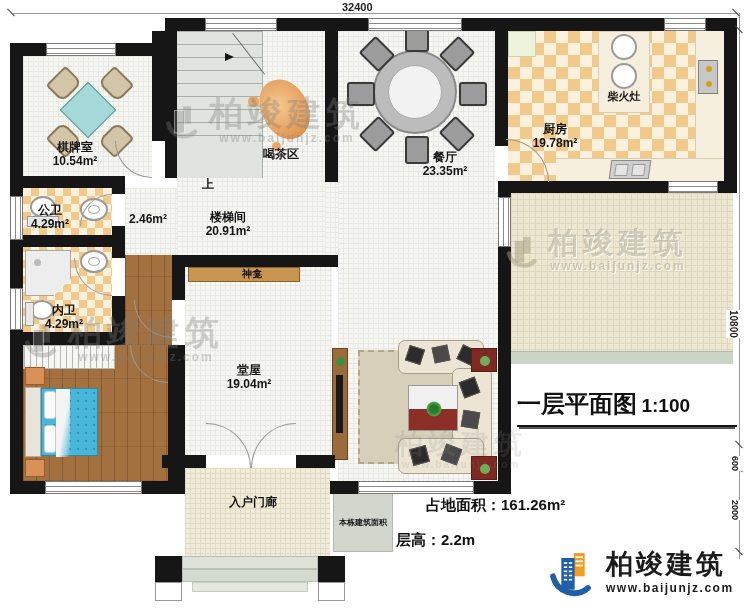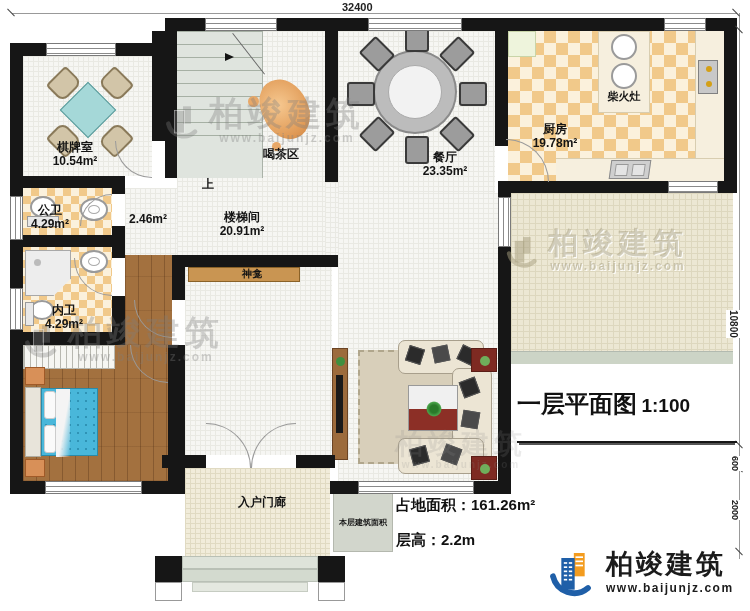--- a/index.html
+++ b/index.html
@@ -237,21 +237,21 @@
   </div>
   <div class="rl" style="left:248px;top:147px;width:66px;">
     <div class="nm">喝茶区</div>
   </div>
   <div class="rl" style="left:190px;top:177px;width:36px;">
     <div class="nm">上</div>
   </div>
   <div class="rl" style="left:120px;top:212px;width:56px;">
     <div class="ar">2.46m²</div>
   </div>
-  <div class="rl" style="left:200px;top:210px;width:84px;text-align:center;">
+  <div class="rl" style="left:186px;top:210px;width:84px;text-align:center;">
     <div class="nm">楼梯间</div>
     <div class="ar">20.91m²</div>
   </div>
   <div class="rl" style="left:403px;top:150px;width:84px;">
     <div class="nm">餐厅</div>
     <div class="ar">23.35m²</div>
   </div>
   <div class="rl" style="left:513px;top:122px;width:84px;">
     <div class="nm">厨房</div>
     <div class="ar">19.78m²</div>
@@ -260,28 +260,32 @@
     <div style="font-size:11px;">柴火灶</div>
   </div>
   <div class="rl" style="left:22px;top:203px;width:56px;">
     <div class="nm">公卫</div>
     <div class="ar">4.29m²</div>
   </div>
   <div class="rl" style="left:36px;top:303px;width:56px;">
     <div class="nm">内卫</div>
     <div class="ar">4.29m²</div>
   </div>
+  <div class="rl" style="left:207px;top:363px;width:84px;">
+    <div class="nm">堂屋</div>
+    <div class="ar">19.04m²</div>
+  </div>
   <div class="rl" style="left:216px;top:268px;width:72px;">
     <div style="font-size:10px;">神龛</div>
   </div>
-  <div class="rl" style="left:212px;top:495px;width:100px;">
+  <div class="rl" style="left:203px;top:495px;width:100px;">
     <div class="nm">入户门廊</div>
   </div>
   <div class="rl" style="left:334px;top:518px;width:58px;">
-    <div style="font-size:8px;">本层建筑面积</div>
+    <div style="font-size:8px;">本栋建筑面积</div>
   </div>
 
   <div class="wm" style="left:163px;top:96px;">
     <svg width="40" height="44" viewBox="0 0 60 60">
       <path d="M48,46 A24,24 0 0 1 8,34" stroke="currentColor" stroke-width="7" fill="none" stroke-linecap="round"></path>
       <rect x="30" y="8" width="12" height="26" fill="currentColor"></rect>
       <rect x="17" y="14" width="15" height="34" fill="currentColor" stroke="rgba(255,255,255,.6)"></rect>
     </svg>
     <div class="wmcol">
       <div class="wmt">柏竣建筑</div>
@@ -311,27 +315,27 @@
     </div>
   </div>
   <div class="wm wm-faint" style="left:395px;top:430px;">
     <div class="wmcol">
       <div class="wmt" style="font-size:28px;">柏竣建筑</div>
       <div class="wmu" style="font-size:10px;">www.baijunjz.com</div>
     </div>
   </div>
 
   <div class="titleblock" style="left:517px;top:388px;width:220px;">
-    <div style="border-bottom:2px solid #151515;padding-bottom:21px;box-shadow:0 4px 0 -2px #555;">
+    <div style="border-bottom:2px solid #151515;padding-bottom:5px;box-shadow:0 4px 0 -2px #555;">
       <span class="tb-title">一层平面图</span>
       <span class="tb-scale">1:100</span>
     </div>
   </div>
   <div class="titleblock" style="left:396px;top:496px;">
-    <span style="font-size:15px;font-weight:bold;">占地面积：</span><span style="font-size:15px;font-weight:bold;">161.26m²</span>
+    <span style="font-size:15px;font-weight:bold;margin-left:30px;">占地面积：</span><span style="font-size:15px;font-weight:bold;">161.26m²</span>
   </div>
   <div class="titleblock" style="left:396px;top:531px;">
     <span style="font-size:15px;font-weight:bold;">层高：</span><span style="font-size:15px;font-weight:bold;">2.2m</span>
   </div>
 
   <div class="logo" style="left:548px;top:547px;">
     <svg width="50" height="52" viewBox="0 0 60 60">
       <path d="M48,48 A26,26 0 0 1 6,34" stroke="#1f5fa8" stroke-width="7" fill="none" stroke-linecap="round"></path>
       <rect x="31" y="6" width="13" height="28" fill="#f39c1f"></rect>
       <rect x="33" y="10" width="9" height="2" fill="#fff"></rect>

